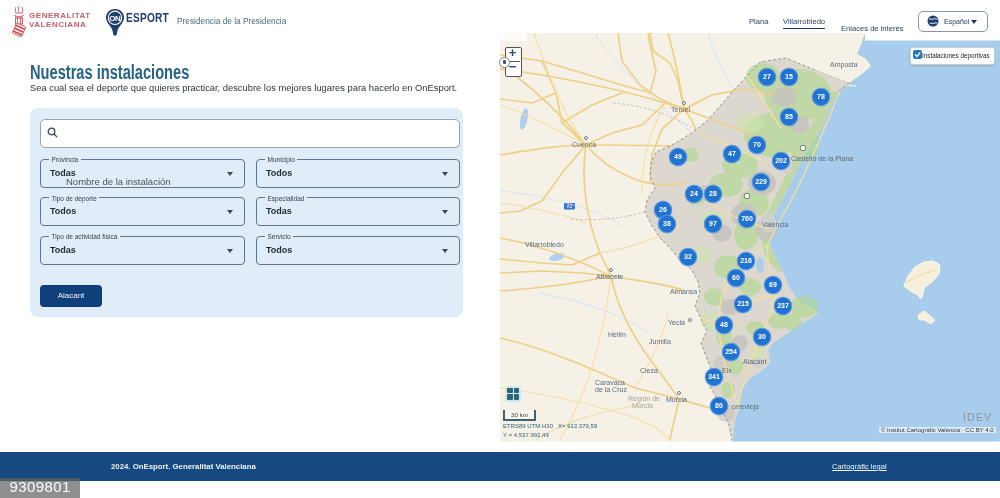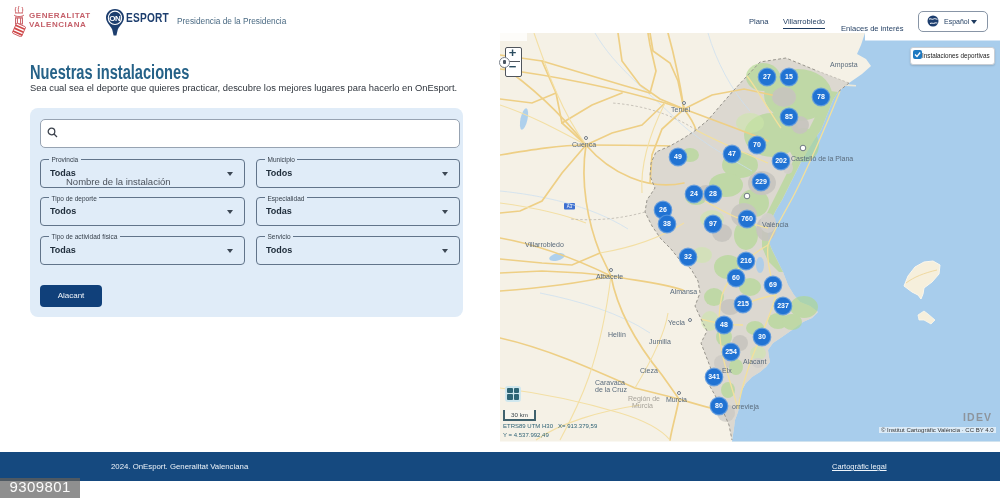--- a/index.html
+++ b/index.html
@@ -341,22 +341,22 @@
 <div class="abs" style="left:505px;top:385.5px;width:16px;height:16px;background:#cfe7ee;border-radius:3px;"></div>
 <div class="abs" style="left:507px;top:387.5px;width:5.5px;height:5.5px;background:#2d6575;border-radius:1px;"></div>
 <div class="abs" style="left:513.5px;top:387.5px;width:5.5px;height:5.5px;background:#2d6575;border-radius:1px;"></div>
 <div class="abs" style="left:507px;top:394px;width:5.5px;height:5.5px;background:#2d6575;border-radius:1px;"></div>
 <div class="abs" style="left:513.5px;top:394px;width:5.5px;height:5.5px;background:#2d6575;border-radius:1px;"></div>
 
 <div class="abs" style="left:503px;top:409.5px;width:29px;height:9px;background:rgba(255,255,255,0.35);border:2px solid #40626e;border-top:none;font-size:6.2px;color:#37434a;text-align:center;line-height:9px;">30 km</div>
 <div class="abs" style="left:503px;top:423.2px;font-size:6px;color:#2e6275;">ETRS89 UTM H30&nbsp;&nbsp;&nbsp;X= 913.379,59</div>
 <div class="abs" style="left:503px;top:431.5px;font-size:6px;color:#2e6275;">Y = 4.537.992,49</div>
 
-<div class="abs" style="left:963px;top:410.5px;font-size:10.5px;font-weight:bold;color:#8d949c;letter-spacing:1.2px;">IDEV</div>
+<div class="abs" style="left:963px;top:410.5px;font-size:10.5px;font-weight:normal;color:#8d949c;letter-spacing:1.2px;">IDEV</div>
 <div class="abs" style="left:879px;top:427px;background:rgba(255,255,255,0.6);font-size:6px;color:#333;padding:0 2px;">© Institut Cartogràfic València · CC BY 4.0</div>
 
 <div class="abs" style="left:0;top:452px;width:1000px;height:29px;background:#15497f;"></div>
-<div class="abs" style="left:111px;top:452px;height:29px;line-height:29px;font-size:7.8px;color:#eef4fa;">2024. OnEsport. Generalitat Valenciana</div>
+<div class="abs" style="left:111px;top:452px;height:29px;line-height:29px;font-size:7.8px;color:#eef4fa;font-weight:bold;">2024. OnEsport. Generalitat Valenciana</div>
 <div class="abs" style="left:832px;top:452px;height:29px;line-height:29px;font-size:7.5px;color:#eef4fa;text-decoration:underline;">Cartogràfic legal</div>
 
 <div class="abs" style="left:0;top:477.5px;width:80px;height:3.5px;background:#4f5962;"></div>
 <div class="abs" style="left:0;top:481px;width:80px;height:17px;background:#8f8f8f;"></div>
 <div class="abs" style="left:9.5px;top:478.2px;font-size:15px;color:#fafafa;letter-spacing:0.4px;">9309801</div>
 
 </body></html>

